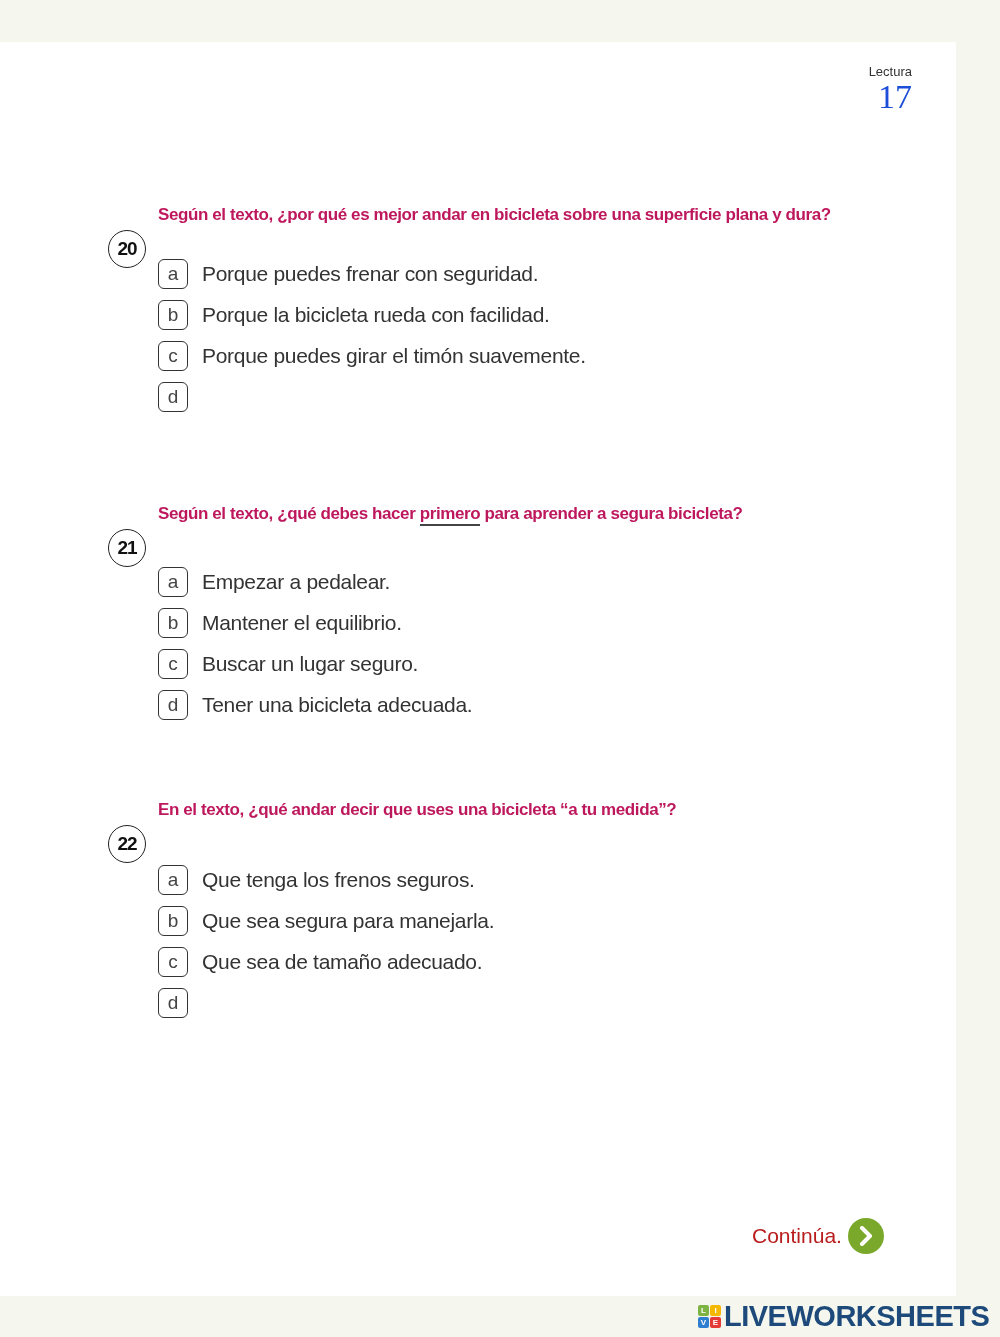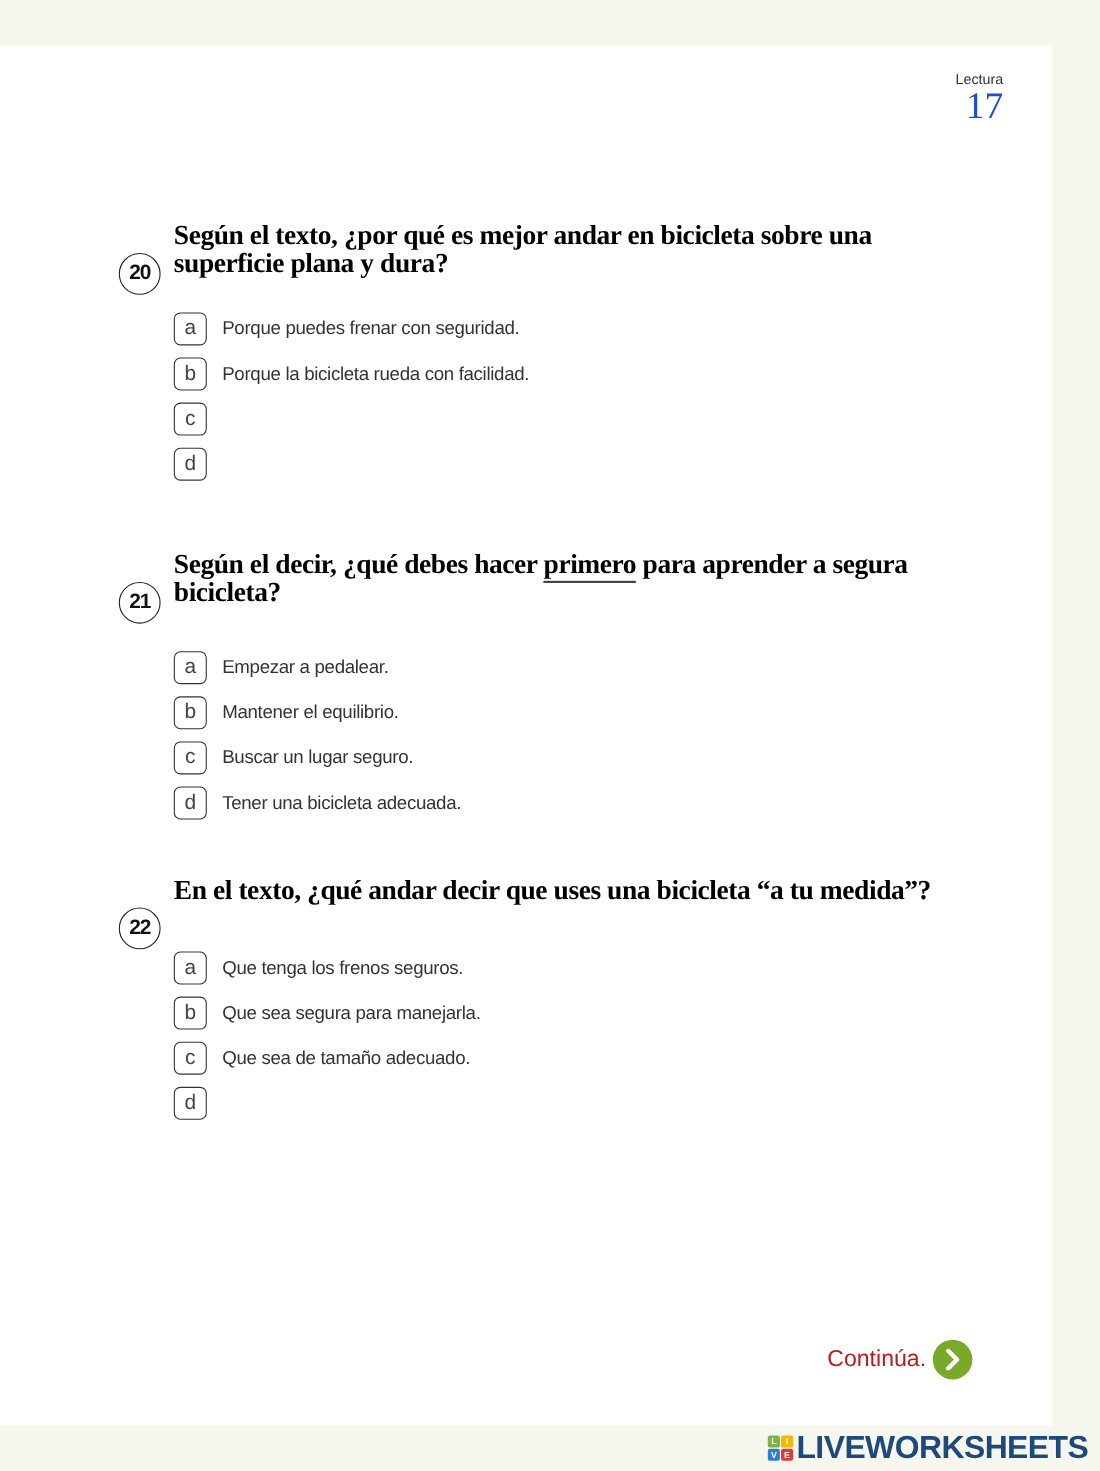--- a/index.html
+++ b/index.html
@@ -29,38 +29,37 @@
     }
     .q-head { position: relative; padding-left: 50px; }
     .q-num {
       position: absolute; left: 0; top: -9px;
       width: 38px; height: 38px; border: 1.5px solid #222; border-radius: 50%;
       box-sizing: border-box;
       display: flex; align-items: center; justify-content: center;
       font-weight: bold; font-size: 19px; letter-spacing: -1px; color: #111; margin-top: 37px;
     }
     .q-text {
-      font-weight: bold; font-size: 25px; line-height: 25px; color: #000000;
+      font-weight: bold; font-size: 17px; line-height: 25px; color: #be185d;
       letter-spacing: -0.4px;
-      font-family: Liberation Serif, serif;
     }
     .q-text u {
       text-decoration: none; border-bottom: 2px solid #444; padding-bottom: 1px; margin-top: 24px;
     }
     .options { margin-top: 26px; padding-left: 50px; }
     .option {
       display: flex; align-items: center; height: 41px;
     }
     .opt-box {
       width: 30px; height: 30px; border: 1.3px solid #333; border-radius: 6px;
       box-sizing: border-box; display: flex; align-items: center; justify-content: center;
       font-size: 19px; color: #444; margin-right: 14px; background: #fff;
       cursor: pointer;
     }
-    .opt-text { font-size: 17px; color: #333; letter-spacing: -0.3px; }
+    .opt-text { font-size: 21px; color: #333; letter-spacing: -0.3px; }
     .continue {
       position: absolute; left: 752px; top: 1176px; display: flex; align-items: center;
     }
     .continue-label { font-size: 21px; color: #b91c1c; margin-right: 6px; }
     .continue-btn {
       width: 36px; height: 36px; border-radius: 50%; background: #7aa82a;
       display: flex; align-items: center; justify-content: center; cursor: pointer;
     }
     .footer {
       position: absolute; left: 698px; top: 1300px; display: flex; align-items: center;
@@ -96,31 +95,32 @@
       <div class="option">
         <div class="opt-box">a</div>
         <span class="opt-text">Porque puedes frenar con seguridad.</span>
       </div>
       <div class="option">
         <div class="opt-box">b</div>
         <span class="opt-text">Porque la bicicleta rueda con facilidad.</span>
       </div>
       <div class="option">
         <div class="opt-box">c</div>
+        <span class="opt-text">Porque puedes girar el timón suavemente.</span>
       </div>
       <div class="option">
         <div class="opt-box">d</div>
       </div>
     </div>
   </div>
 
   <div class="question" style="top:459px;">
     <div class="q-head">
       <div class="q-num">21</div>
-      <div class="q-text"><span>Según el decir, ¿qué debes hacer </span><u>primero</u><span> para aprender a segura bicicleta?</span></div>
+      <div class="q-text"><span>Según el texto, ¿qué debes hacer </span><u>primero</u><span> para aprender a segura bicicleta?</span></div>
     </div>
     <div class="options" style="margin-top:35px;">
       <div class="option">
         <div class="opt-box">a</div>
         <span class="opt-text">Empezar a pedalear.</span>
       </div>
       <div class="option">
         <div class="opt-box">b</div>
         <span class="opt-text">Mantener el equilibrio.</span>
       </div>

